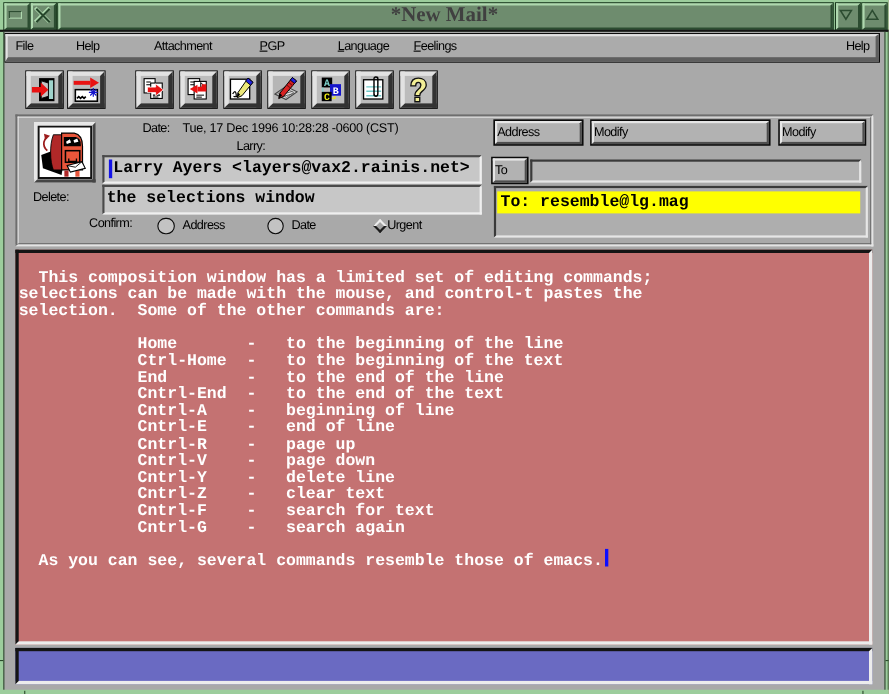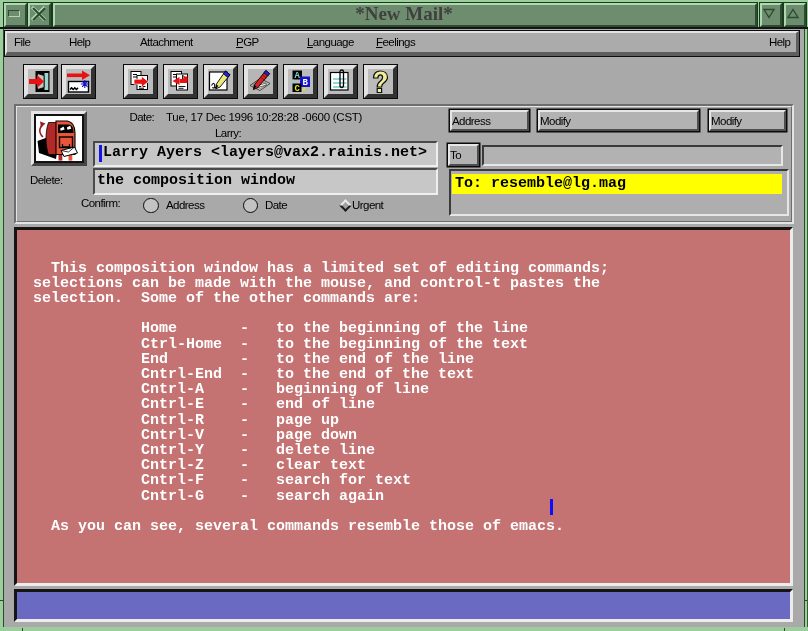--- a/index.html
+++ b/index.html
@@ -146,21 +146,21 @@
 <div class="lbl" style="left:215px;top:128.3px">Larry:</div>
 
 <div class="abs" style="left:93px;top:141px;width:345px;height:26px;box-sizing:border-box;background:#c7c7c7;
  border:2px solid;border-color:#4a4a4a #efefef #efefef #4a4a4a"></div>
 <div class="abs" style="left:98.5px;top:144.5px;width:3px;height:17px;background:#1414e8"></div>
 <div class="mono abs" style="left:103px;top:145px;line-height:15px">Larry Ayers &lt;layers@vax2.rainis.net&gt;</div>
 
 <div class="lbl" style="left:30px;top:174.5px">Delete:</div>
 <div class="abs" style="left:93px;top:168px;width:345px;height:27px;box-sizing:border-box;background:#c7c7c7;
  border:2px solid;border-color:#4a4a4a #efefef #efefef #4a4a4a"></div>
-<div class="mono abs" style="left:97px;top:172.5px;line-height:15px">the composition window</div>
+<div class="mono abs" style="left:97px;top:172.5px;line-height:15px">the selections window</div>
 
 <div class="lbl" style="left:81px;top:198px">Confirm:</div>
 <div class="abs" style="left:143px;top:197.5px;width:13.5px;height:13.5px;border-radius:50%;
  border:1.8px solid #0a0a0a;background:#c3c3c3"></div>
 <div class="lbl" style="left:166px;top:199.5px">Address</div>
 <div class="abs" style="left:242.5px;top:197.5px;width:13.5px;height:13.5px;border-radius:50%;
  border:1.8px solid #0a0a0a;background:#c3c3c3"></div>
 <div class="lbl" style="left:265px;top:199.5px">Date</div>
 <div class="abs" style="left:340.5px;top:200.5px;width:5px;height:5px;transform:rotate(45deg);
  border:2.8px solid;border-color:#ececec #1c1c1c #1c1c1c #ececec;background:#a2a2a2"></div>
@@ -182,21 +182,21 @@
 <div class="abs" style="left:481.5px;top:145px;width:301px;height:21px;box-sizing:border-box;background:#b2b2b2;
  border:2px solid;border-color:#3a3a3a #e6e6e6 #e6e6e6 #3a3a3a"></div>
 
 <div class="abs" style="left:449px;top:169px;width:340px;height:47px;box-sizing:border-box;background:#aeaeae;
  border:2px solid;border-color:#3a3a3a #e6e6e6 #e6e6e6 #3a3a3a"></div>
 <div class="abs" style="left:451.5px;top:173.5px;width:330px;height:20px;background:#ffff00"></div>
 <div class="mono abs" style="left:455px;top:175.5px;line-height:15px">To: resemble@lg.mag</div>
 
 <div class="abs" style="left:14px;top:227px;width:779px;height:359px;box-sizing:border-box;background:#c47272;
  border-style:solid;border-width:3px;border-color:#141414 #ececec #ececec #141414"></div>
-<pre class="mono abs" style="left:17px;top:244.6px;margin:16px;line-height:15.2px;color:#ffffff;font-size:15px">  This composition window has a limited set of editing commands;
+<pre class="mono abs" style="left:17px;top:244.6px;margin:0;line-height:15.2px;color:#ffffff;font-size:15px">  This composition window has a limited set of editing commands;
 selections can be made with the mouse, and control-t pastes the
 selection.  Some of the other commands are:
 
             Home       -   to the beginning of the line
             Ctrl-Home  -   to the beginning of the text
             End        -   to the end of the line
             Cntrl-End  -   to the end of the text
             Cntrl-A    -   beginning of line
             Cntrl-E    -   end of line
             Cntrl-R    -   page up

